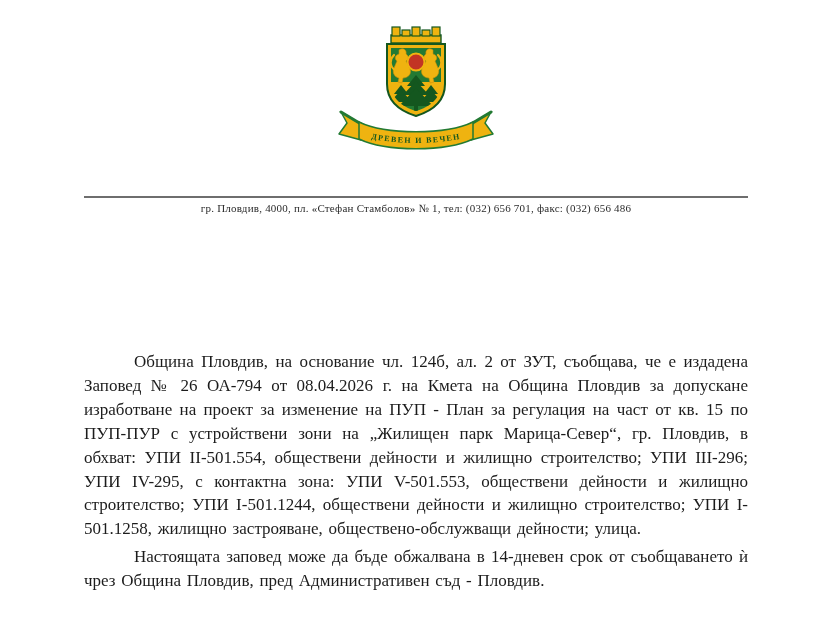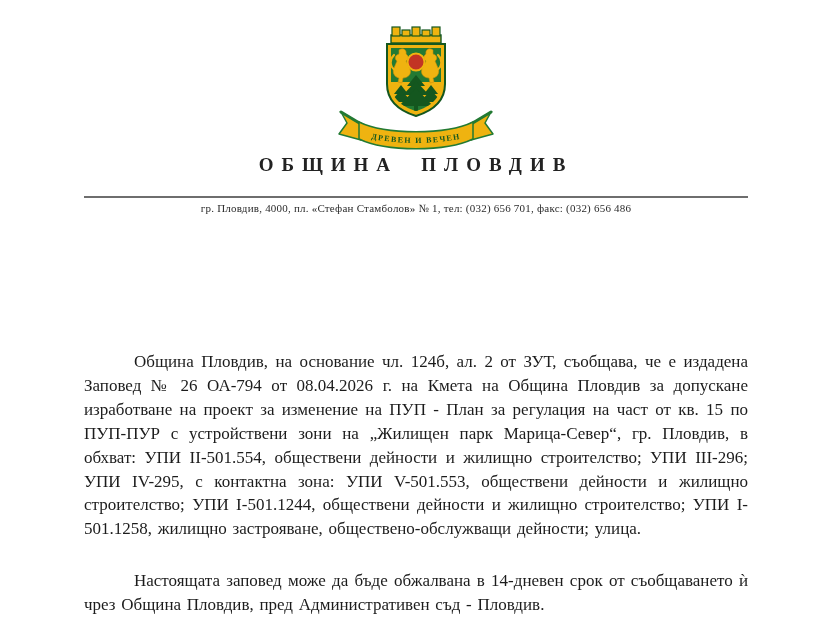--- a/index.html
+++ b/index.html
@@ -30,21 +30,21 @@
   }
   .doc-title{
     position:absolute;top:257px;left:0;right:0;text-align:center;
     font-size:20px;font-weight:bold;letter-spacing:0.06em;color:#161616;
   }
   .body-text{position:absolute;top:350px;left:84px;width:664px;}
   .body-text p{
     font-size:17px;line-height:23.9px;text-align:justify;text-indent:50px;
     word-spacing:1.5px;color:#1c1c1c;
   }
-  .body-text p + p{margin-top:28px;}
+  .body-text p + p{margin-top:4px;}
 </style>
 </head>
 <body>
 
 <div class="page">
 
   <div class="emblem-wrap">
     <svg width="170" height="136" viewBox="0 0 170 136">
       <defs>
         <clipPath id="shield-clip">
@@ -98,21 +98,20 @@
         <path d="M140,102 L160,90 L154,101 L162,112 L140,118 Z" fill="var(--gold)" stroke="var(--green)" stroke-width="1.5" stroke-linejoin="round"></path>
         <path d="M140,102 L160,90" stroke="var(--green)" stroke-width="3" stroke-linecap="round"></path>
         <path d="M28,100 C55,113 115,113 142,100 L142,117 C115,130 55,130 28,117 Z" fill="var(--gold)" stroke="var(--green)" stroke-width="1.5"></path>
         <text font-family="Liberation Serif, DejaVu Serif, serif" font-size="8" font-weight="bold" fill="var(--green-dark)" letter-spacing="1.4">
           <textPath href="#motto-path" startOffset="50%" text-anchor="middle">ДРЕВЕН И ВЕЧЕН</textPath>
         </text>
       </g>
     </svg>
   </div>
 
-  <div class="org-name">ОБЩИНА ПЛОВДИВ</div>
 
   <div class="rule"></div>
 
   <div class="address-line">гр. Пловдив, 4000, пл. «Стефан Стамболов» № 1, тел: (032) 656 701, факс: (032) 656 486</div>
 
 
 
   <div class="body-text">
     <p>Община Пловдив, на основание чл. 124б, ал. 2 от ЗУТ, съобщава, че е издадена Заповед № 26 ОА-794 от 08.04.2026 г. на Кмета на Община Пловдив за допускане изработване на проект за изменение на ПУП - План за регулация на част от кв. 15 по ПУП-ПУР с устройствени зони на „Жилищен парк Марица-Север“, гр. Пловдив, в обхват: УПИ II-501.554, обществени дейности и жилищно строителство; УПИ III-296; УПИ IV-295, с контактна зона: УПИ V-501.553, обществени дейности и жилищно строителство; УПИ I-501.1244, обществени дейности и жилищно строителство; УПИ I-501.1258, жилищно застрояване, обществено-обслужващи дейности; улица.</p>
     <p>Настоящата заповед може да бъде обжалвана в 14-дневен срок от съобщаването ѝ чрез Община Пловдив, пред Административен съд - Пловдив.</p>

